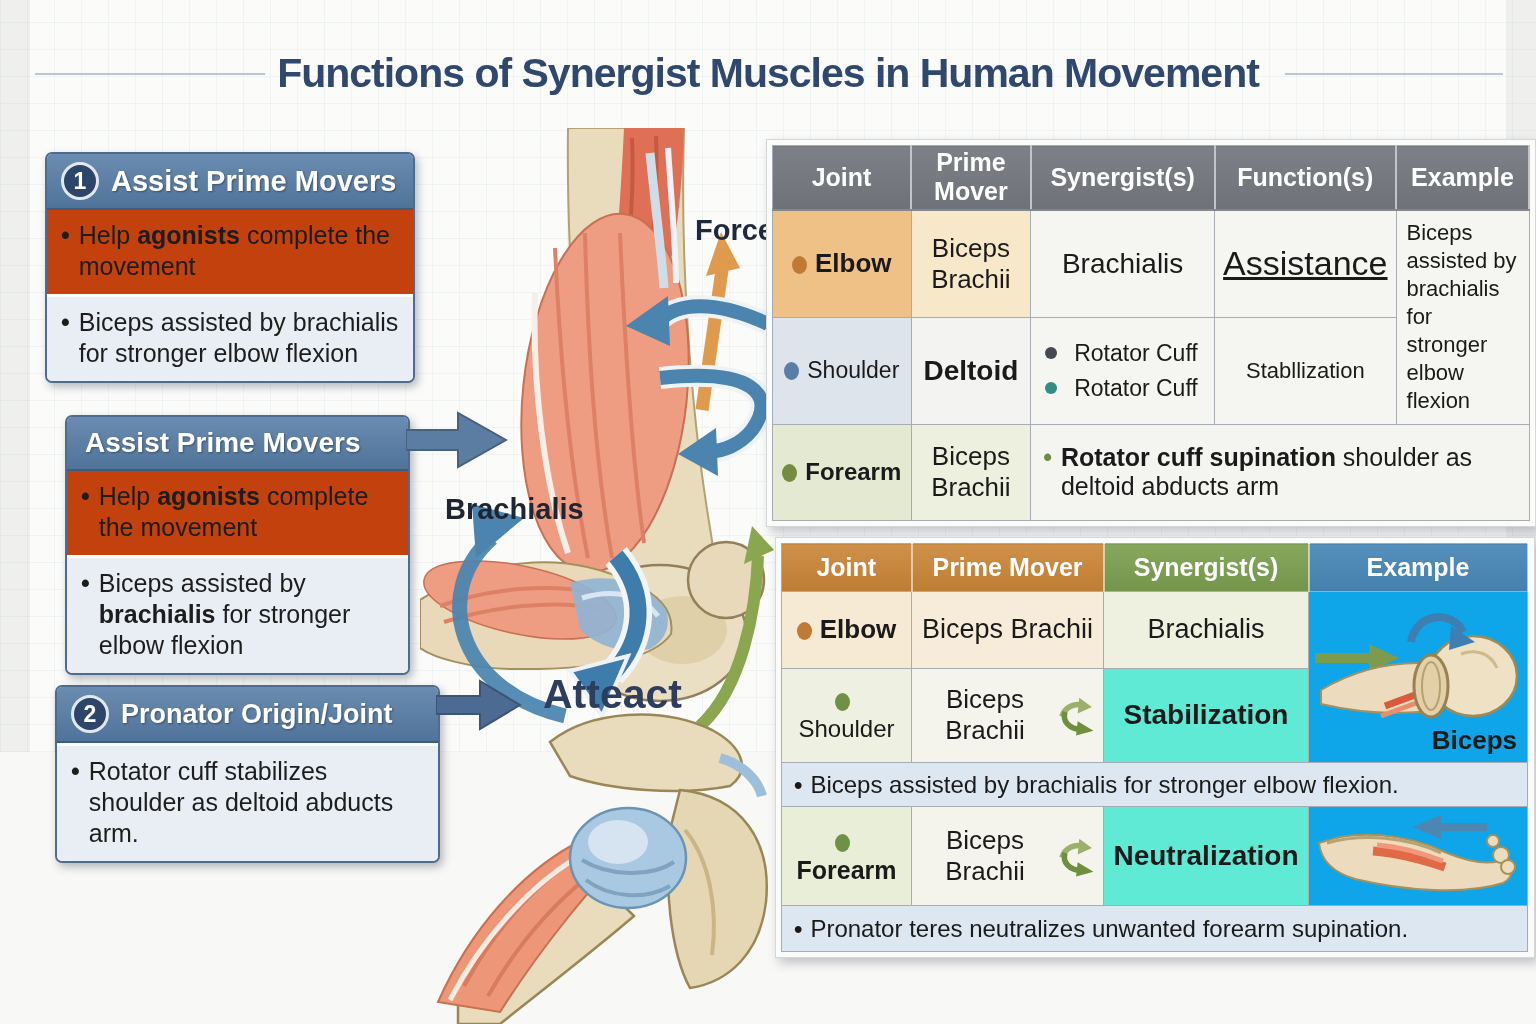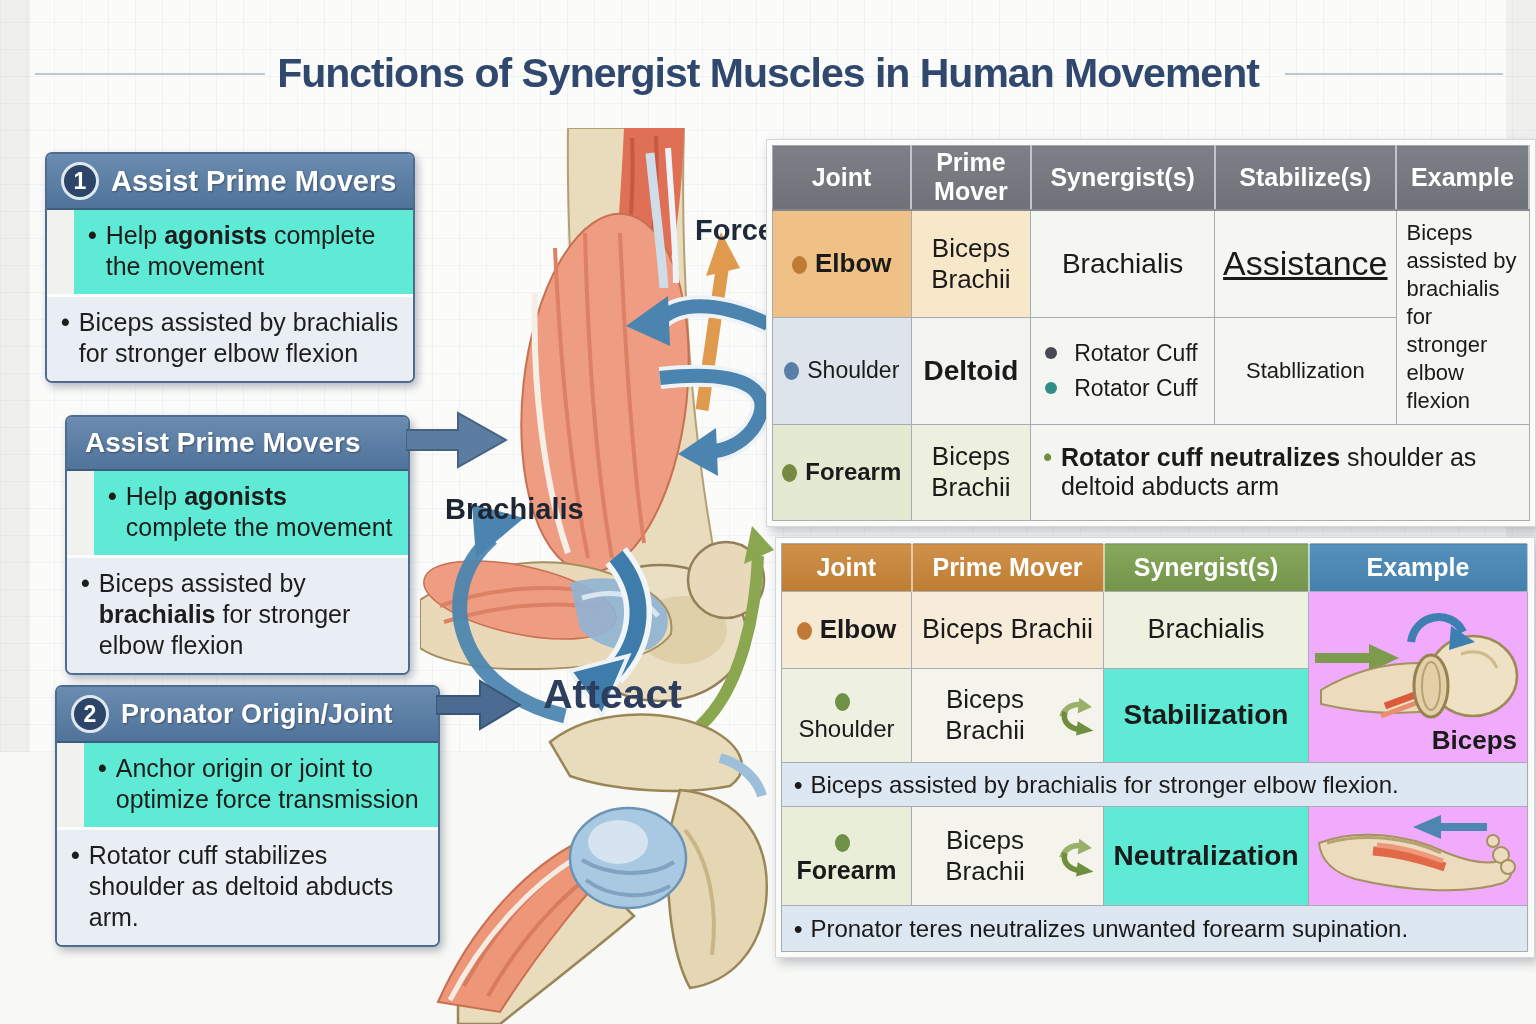--- a/index.html
+++ b/index.html
@@ -38,21 +38,21 @@
     border-bottom:2px solid #3f5c7e;
     color:#fff; font-weight:bold; text-shadow:1px 1px 2px rgba(0,0,0,.35);
   }
   .num-badge {
     flex:0 0 auto; width:38px; height:38px; border-radius:50%;
     background:#2c4568; border:3px solid #dfe7ef; color:#fff;
     display:flex; align-items:center; justify-content:center;
     font-size:23px; font-weight:bold; text-shadow:none;
   }
   .box-row { padding:10px 14px 12px 14px; color:#1d1d1d; line-height:1.24; }
-  .box-row.first { background:#5eead4;margin-left:27px; }
+  .box-row.first { background:#c2410c; }
   .box-row.alt   { background:#e9eef4; border-top:3px solid #fcfcfc; }
   .bullet-line { display:flex; gap:9px; }
   .bullet-line::before { content:"•"; font-weight:bold; }
   #box1 { left:45px;  top:152px; width:370px; }
   #box1 .box-header { font-size:29px; }
   #box1 .box-row { font-size:25px; }
   #box2 { left:65px;  top:415px; width:345px; }
   #box2 .box-header { font-size:28px; padding:10px 18px; }
   #box2 .box-row { font-size:25px; }
   #box3 { left:55px;  top:685px; width:385px; }
@@ -109,21 +109,21 @@
   #table2 td { font-size:25px; color:#1a1a1a; text-align:center; padding:4px 8px; }
   .t2-elbow    { background:#f7ead4; font-weight:bold; font-size:26px !important; }
   .t2-cream    { background:#f7ecd9; font-size:27px !important; }
   .t2-green    { background:#eef1e0; font-size:27px !important; }
   .t2-joint-g  { background:#eef1e1; font-size:24px !important; }
   .t2-joint-g2 { background:#e9eed9; font-size:25px !important; font-weight:bold; }
   .t2-prime    { background:#f4f4ec; font-size:26px !important; }
   .t2-func     { background:#5eead4; font-size:28px !important; font-weight:600; }
   .t2-note     { background:#dce7f1; text-align:left !important; font-size:24px !important; padding:7px 12px !important; }
   .t2-note .bullet-line { gap:8px; }
-  .t2-example  { background:#f0abfc; position:relative; padding:6px !important; }
+  .t2-example  { background:#0ea5e9; position:relative; padding:6px !important; }
   .prime-flex { display:flex; align-items:center; justify-content:center; gap:4px; }
   .example-label {
     position:absolute; right:10px; bottom:6px; font-weight:bold; font-size:26px; color:#1a1a1a;
   }
   svg { display:block; }
 </style>
 </head>
 <body>
 <div id="stage">
 
@@ -236,25 +236,20 @@
     </div>
   </div>
   <svg class="steel-arrow" style="left:406px;top:408px;" width="102" height="64" viewBox="0 0 102 64">
     <polygon points="0,22 52,22 52,5 100,32 52,59 52,42 0,42" fill="#5b7da1" stroke="#46627f" stroke-width="2"></polygon>
   </svg>
 
   <div id="box3" class="panel-box">
     <div class="box-header">
       <span class="num-badge">2</span>
       <span>Pronator Origin/Joint</span>
-    </div>
-    <div class="box-row first">
-      <div class="bullet-line">
-          <span><span>Anchor origin or joint to optimize force transmission</span><b></b><span></span></span>
-        </div>
     </div>
     <div class="box-row alt">
       <div class="bullet-line">
           <span><span>Rotator cuff stabilizes shoulder as deltoid abducts arm.</span><b></b><span></span></span>
         </div>
     </div>
   </div>
   <svg class="steel-arrow" style="left:436px;top:676px;" width="86" height="58" viewBox="0 0 86 58">
     <polygon points="0,20 44,20 44,5 84,29 44,53 44,38 0,38" fill="#4b6b93" stroke="#3b5577" stroke-width="2"></polygon>
   </svg>
@@ -266,21 +261,21 @@
           <col style="width:120px">
           <col style="width:186px">
           <col style="width:160px">
           <col style="width:134px">
         </colgroup>
       <tbody>
           <tr>
         <th>Joint</th>
         <th>Prime Mover</th>
         <th>Synergist(s)</th>
-        <th>Stabilize(s)</th>
+        <th>Function(s)</th>
         <th>Example</th>
       </tr>
       <tr style="height:102px;">
         <td class="t1-elbow"><span class="joint-dot" style="background:#bf7a33;"></span><span>Elbow</span></td>
         <td class="t1-prime1">Biceps Brachii</td>
         <td class="t1-plain" style="font-size:28px;">Brachialis</td>
         <td class="t1-plain" style="font-size:34px;text-decoration:underline;">Assistance</td>
         <td class="t1-example" rowspan="2">Biceps assisted by brachialis for stronger elbow flexion</td>
       </tr>
       <tr style="height:100px;">
@@ -296,21 +291,21 @@
                 <span>Rotator Cuff</span>
               </div>
         </td>
         <td class="t1-plain" style="font-size:22px;">Stabllization</td>
       </tr>
       <tr style="height:96px;">
         <td class="t1-forearm"><span class="joint-dot" style="background:#768b41;"></span><span>Forearm</span></td>
         <td class="t1-prime3">Biceps Brachii</td>
         <td class="t1-merged" colspan="3">
           <div class="bullet-line">
-                <span><b>Rotator cuff neutralizes</b><span> shoulder as deltoid abducts arm</span></span>
+                <span><b>Rotator cuff supination</b><span> shoulder as deltoid abducts arm</span></span>
               </div>
         </td>
       </tr>
     </tbody>
       </table>
   </div>
 
   <div id="table2-panel" class="table-panel">
     <table id="table2">
       <colgroup>

